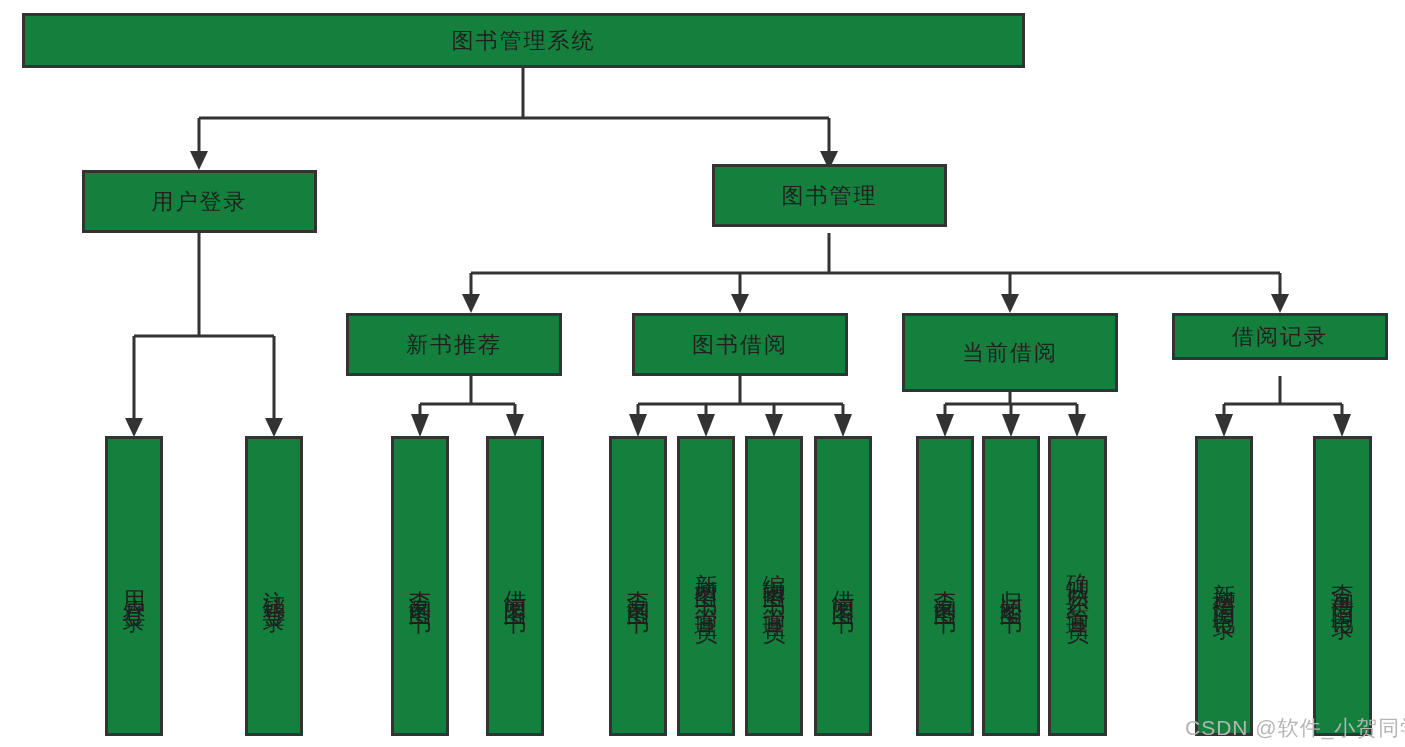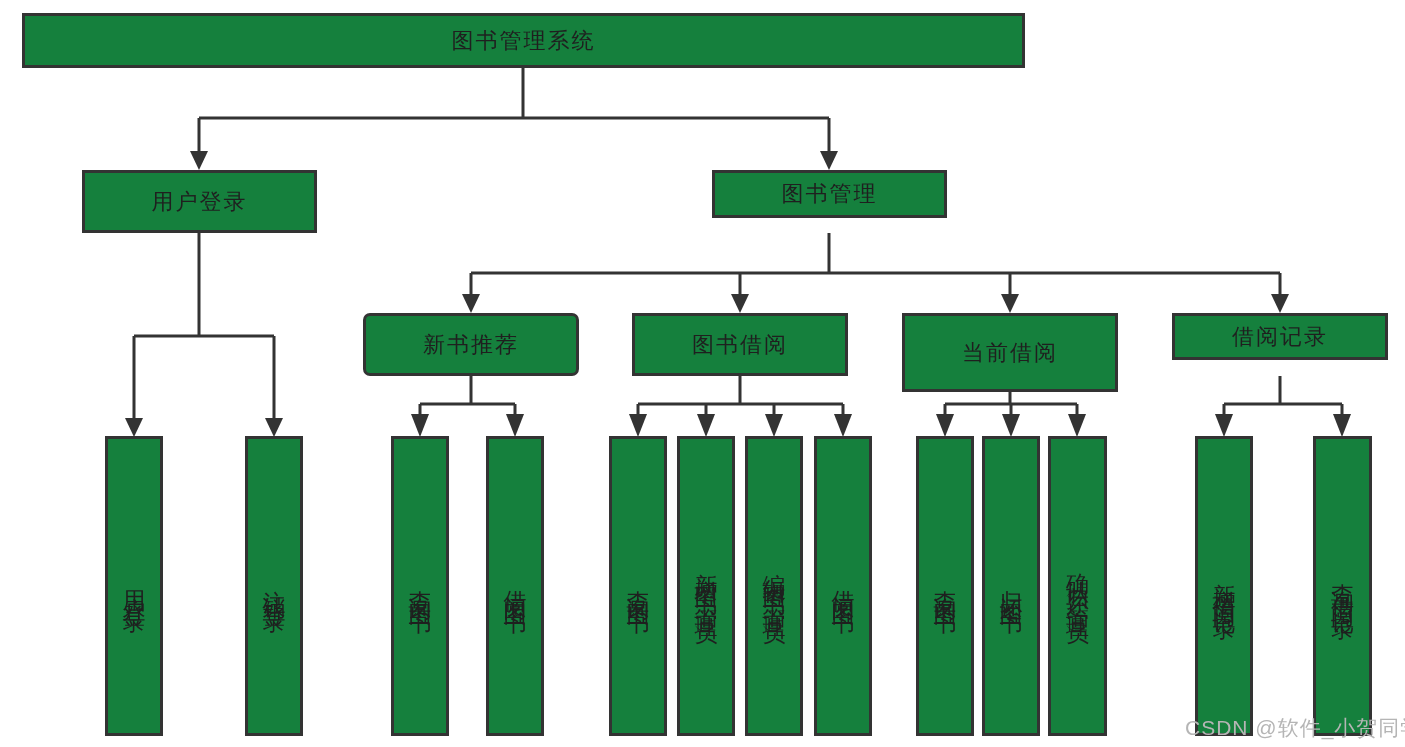--- a/index.html
+++ b/index.html
@@ -92,23 +92,23 @@
     <polygon points="1068,414 1086,414 1077,437"></polygon>
 
     <path d="M1280,376 V404 M1224,404 H1342 M1224,404 V416 M1342,404 V416"></path>
     <polygon points="1215,414 1233,414 1224,437"></polygon>
     <polygon points="1333,414 1351,414 1342,437"></polygon>
   </svg>
 
   <div class="node" style="left:22px; top:13px; width:1003px; height:55px;">图书管理系统</div>
 
   <div class="node" style="left:82px; top:170px; width:235px; height:63px;">用户登录</div>
-  <div class="node" style="left:712px; top:170px; width:235px; height:48px;">图书管理</div>
+  <div class="node" style="left:712px; top:164px; width:235px; height:63px;">图书管理</div>
 
-  <div class="node" style="left:363px; top:313px; width:216px; height:63px;border-radius:7px;">新书推荐</div>
+  <div class="node" style="left:346px; top:313px; width:216px; height:63px;">新书推荐</div>
   <div class="node" style="left:632px; top:313px; width:216px; height:63px;">图书借阅</div>
   <div class="node" style="left:902px; top:313px; width:216px; height:79px;">当前借阅</div>
   <div class="node" style="left:1172px; top:313px; width:216px; height:47px;">借阅记录</div>
 
   <div class="node vertical" style="left:105px; top:436px; width:58px; height:300px;">用户登录</div>
   <div class="node vertical" style="left:245px; top:436px; width:58px; height:300px;">注销登录</div>
 
   <div class="node vertical" style="left:391px; top:436px; width:58px; height:300px;">查询图书</div>
   <div class="node vertical" style="left:486px; top:436px; width:58px; height:300px;">借阅图书</div>
 

